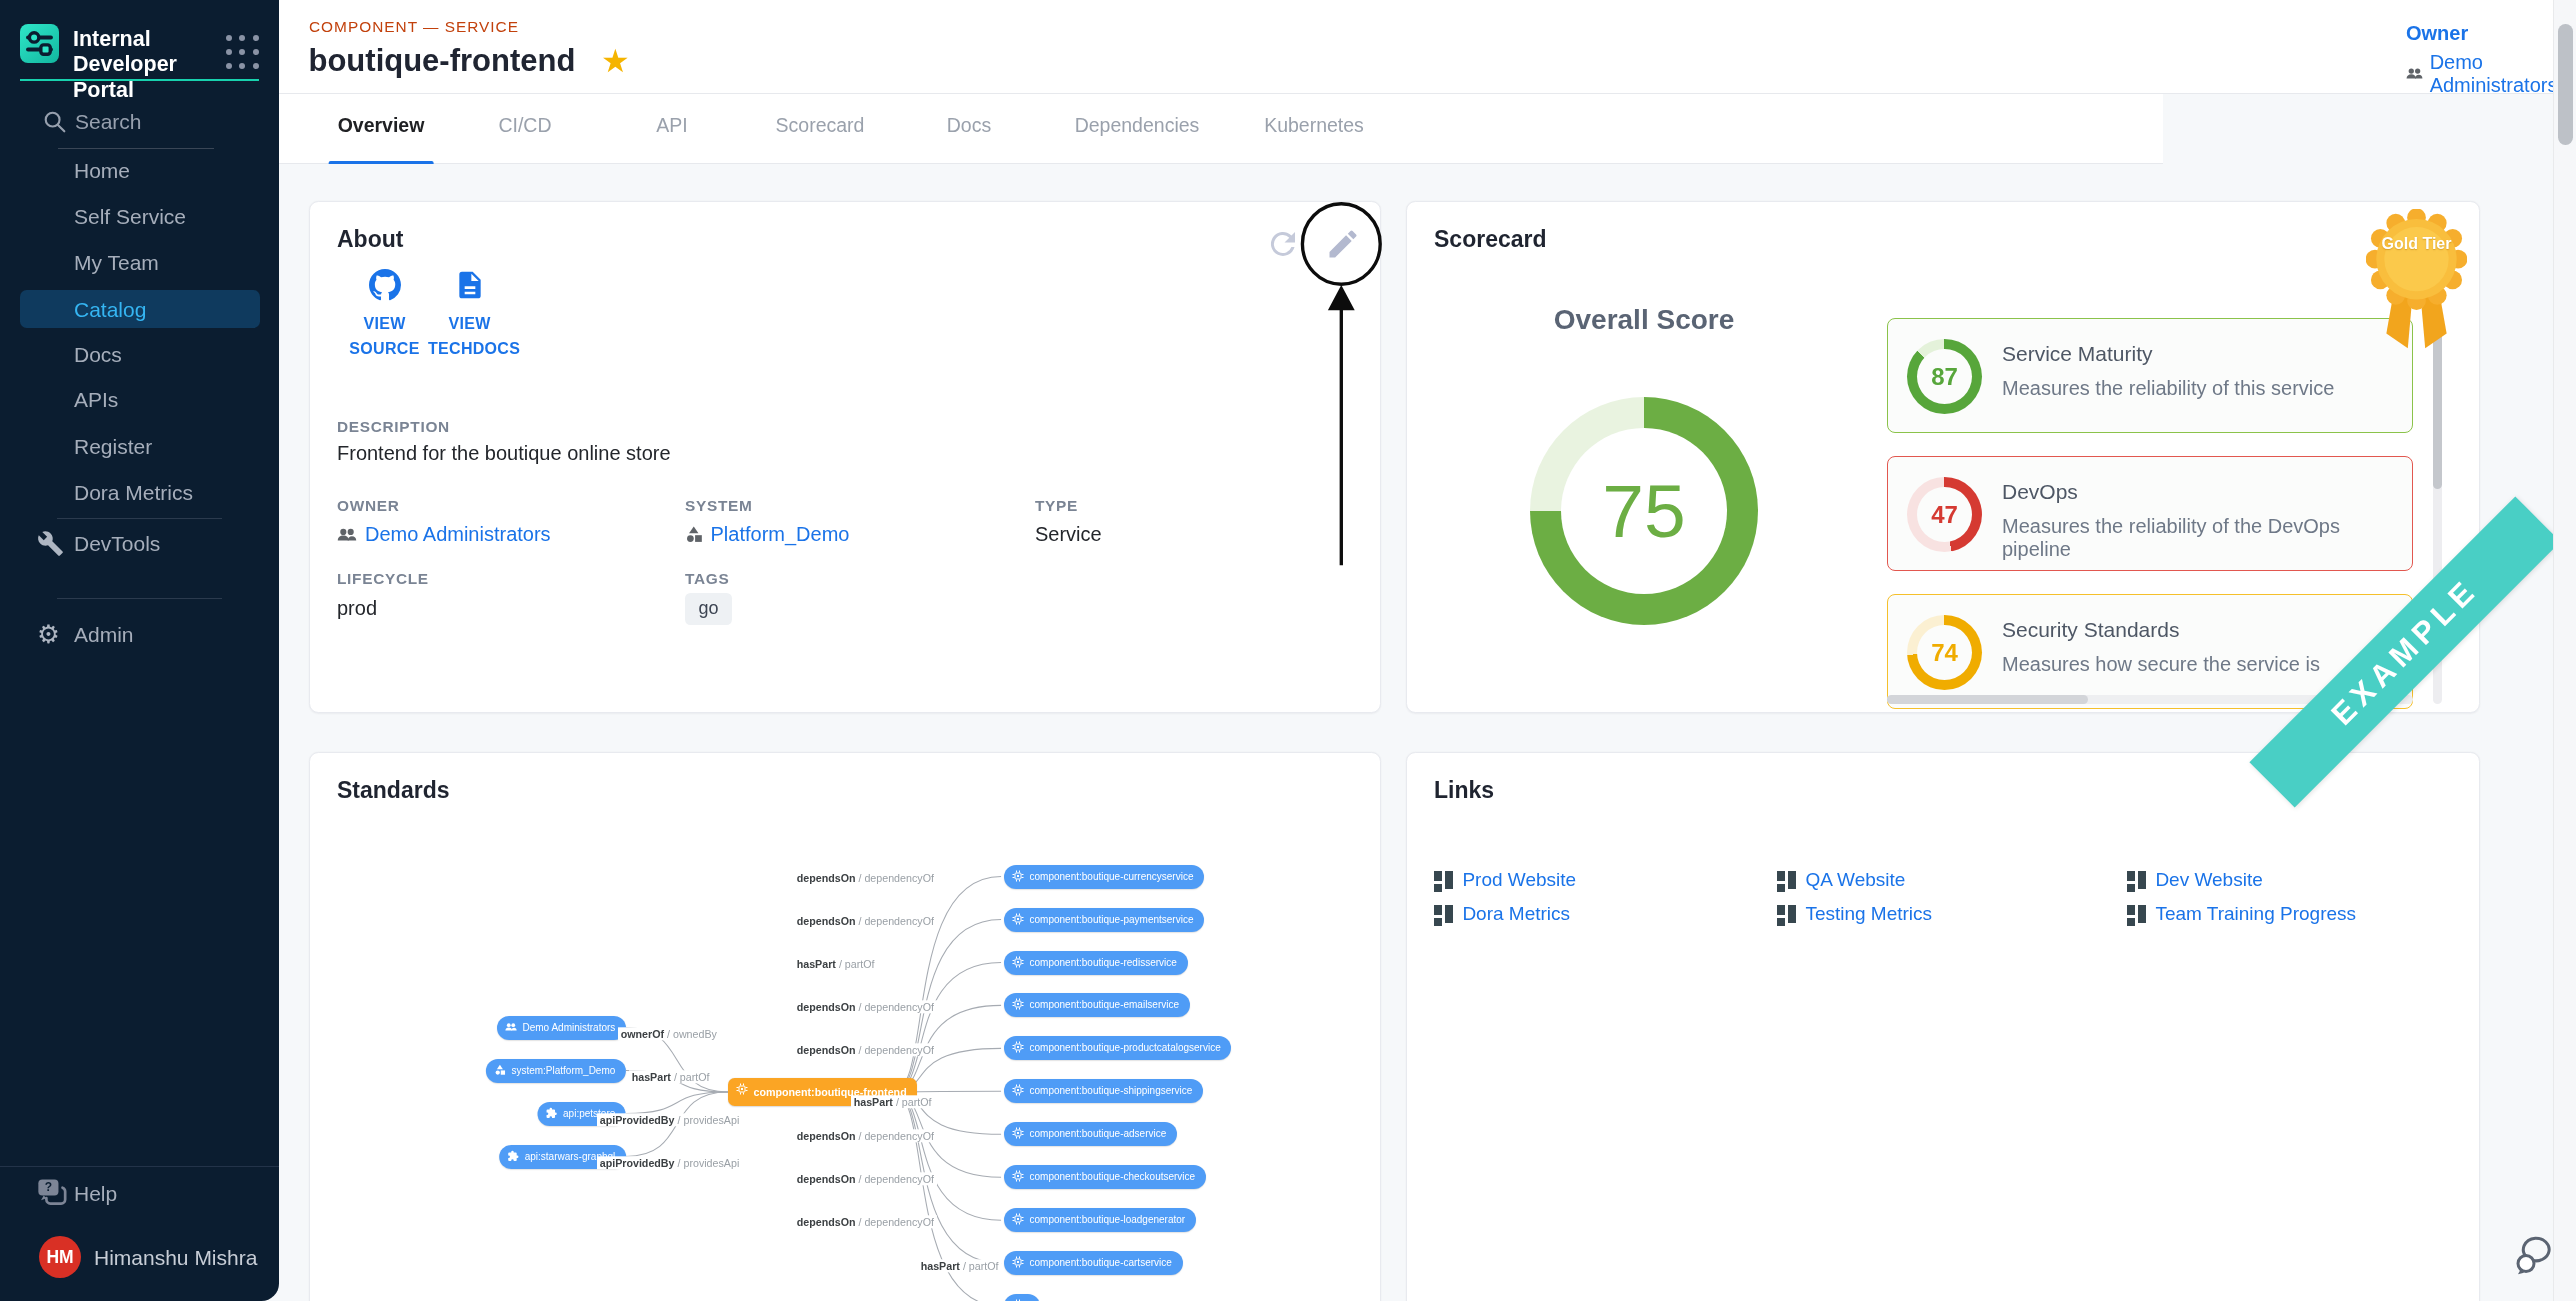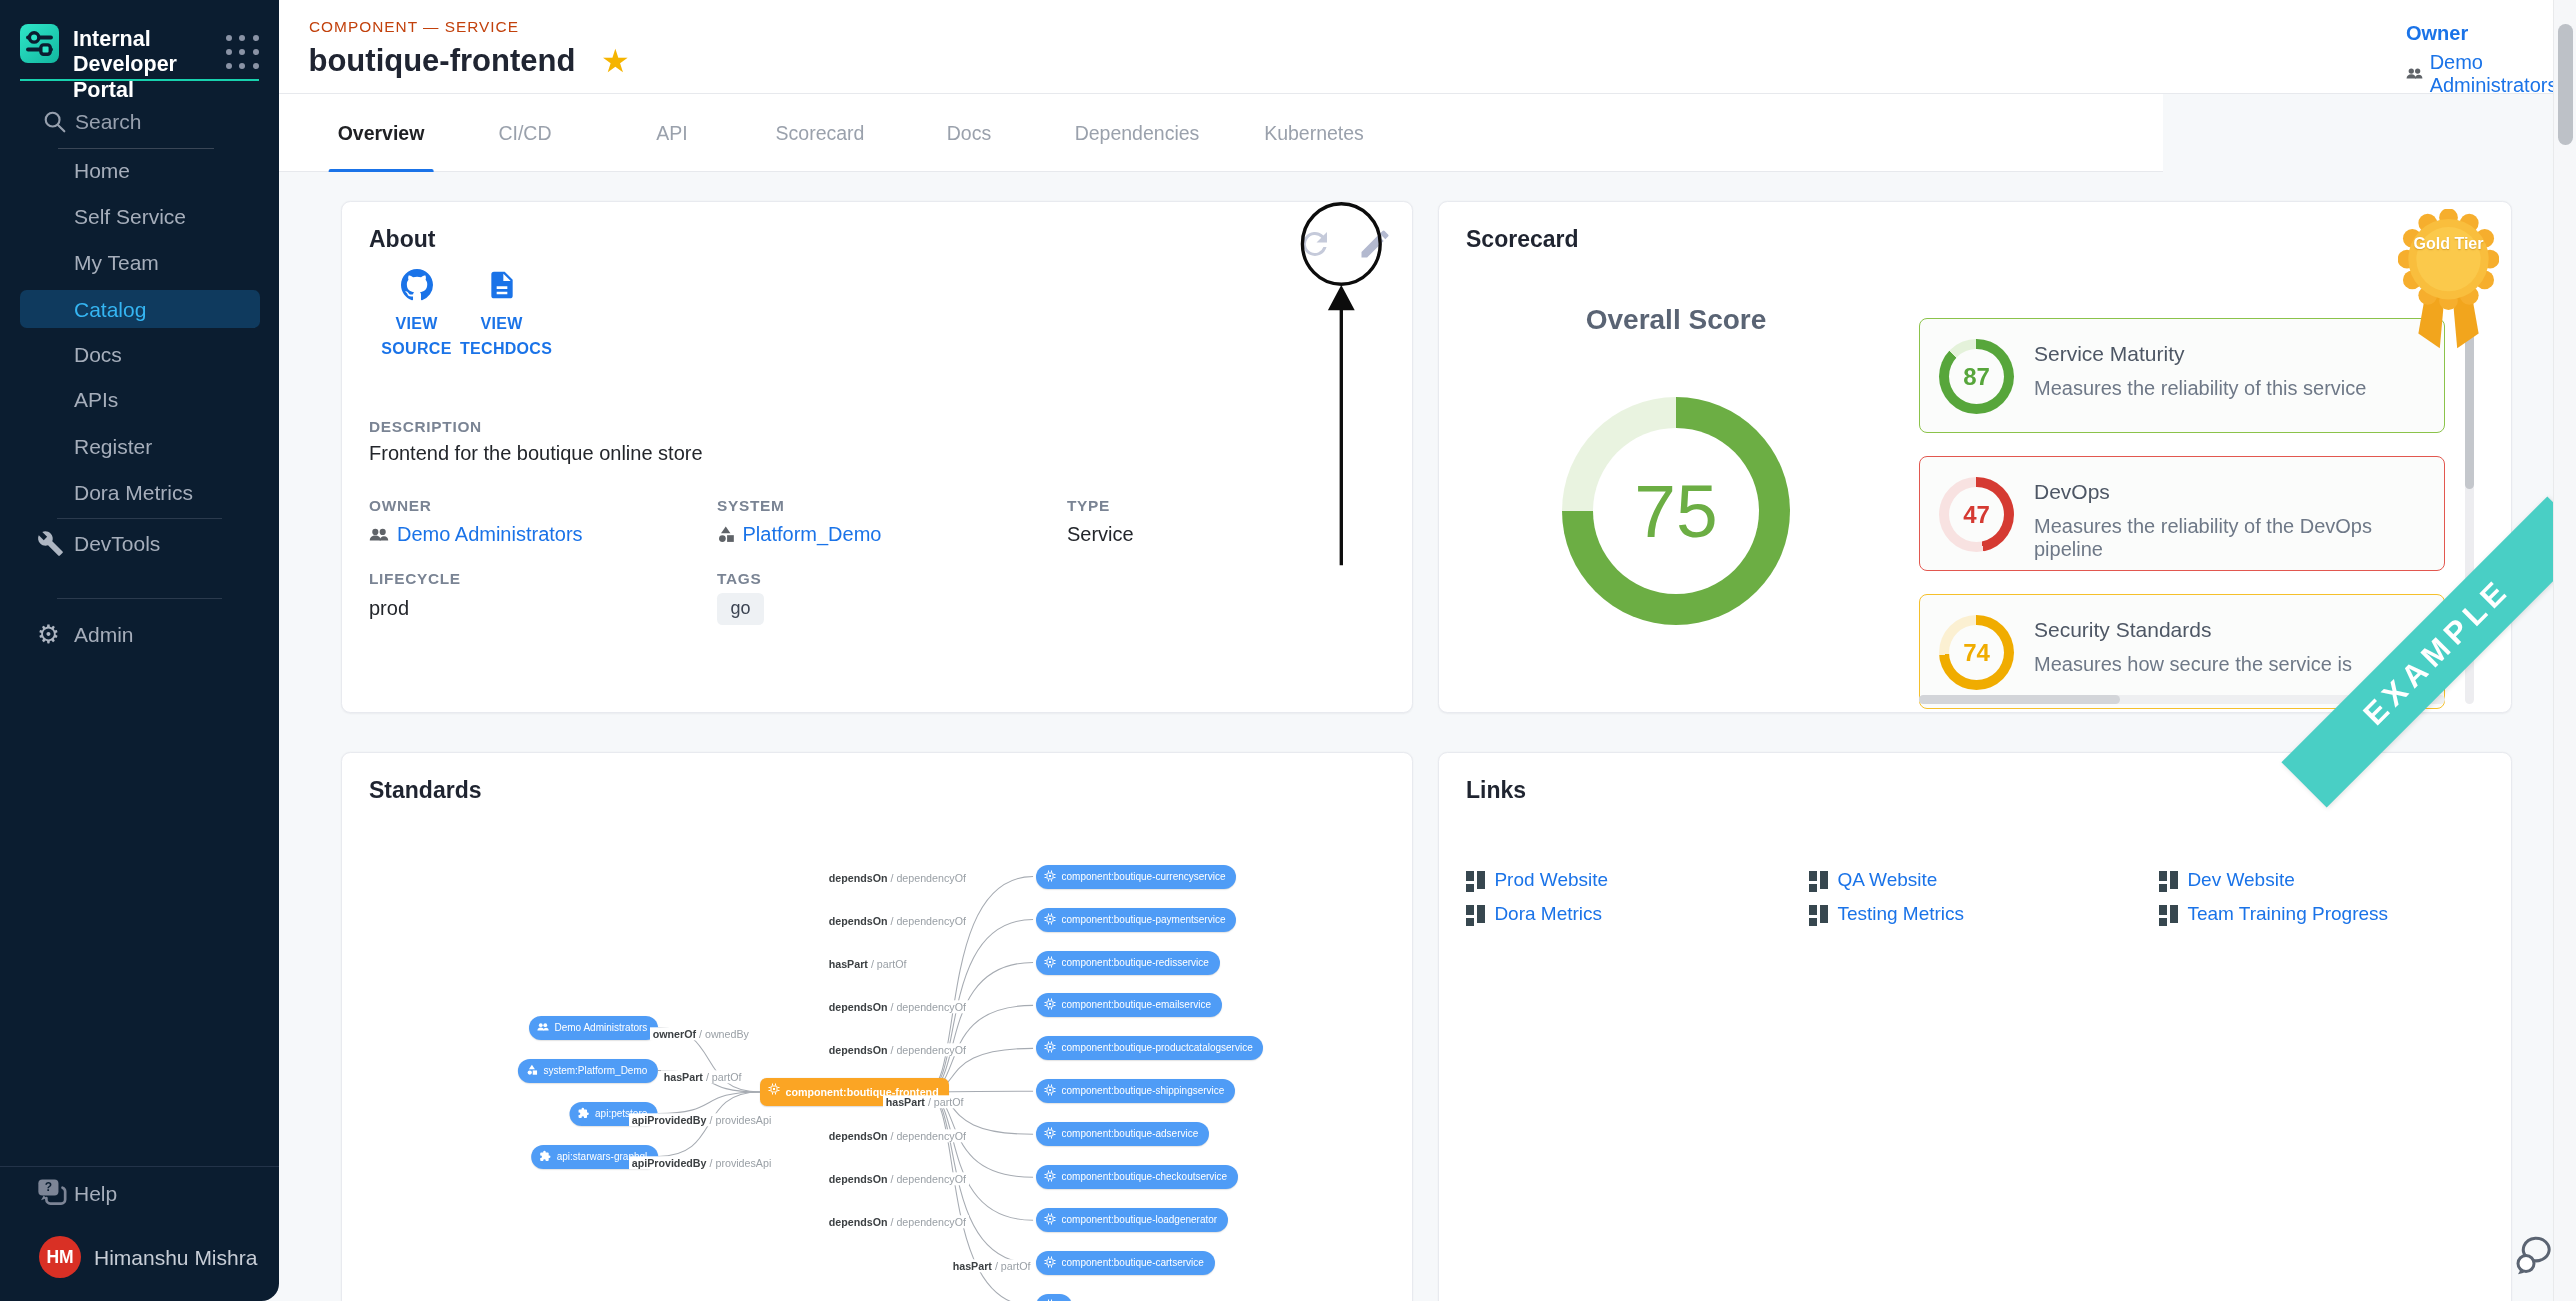--- a/index.html
+++ b/index.html
@@ -42,31 +42,31 @@
   .header { position:absolute; left:279px; top:0; width:2297px; height:94px; background:#fff;
             border-bottom:0.7px solid #e7e9ed; z-index:10; }
   .breadcrumb { position:absolute; left:30px; top:17.5px; font-size:15.4px; letter-spacing:1px; color:#c2410c; }
   .entity-title { position:absolute; left:29.5px; top:43px; font-size:31px; font-weight:700; color:#20253    2; color:#202532; }
   .title-star { position:absolute; left:322px; top:42px; font-size:32px; color:#f5b400; cursor:pointer; }
   .hgroup { position:absolute; top:21.5px; }
   .hgroup .hlabel { font-size:20px; font-weight:700; color:#1a73e8; }
   .hgroup .hvalue { margin-top:6.7px; font-size:20px; color:#1a73e8; display:flex; align-items:center; gap:6.7px; cursor:pointer; }
 
   
-  .tabs { position:absolute; left:279px; top:94px; width:1884px; height:78px; background:#fff;
+  .tabs { position:absolute; left:279px; top:86px; width:1884px; height:78px; background:#fff;
           border-bottom:0.7px solid #e7e9ed; z-index:9;padding-left:32px; }
   .tab { position:absolute; top:0; height:78px; line-height:78px; transform:translateX(-50%);
          font-size:19.5px; color:#9aa1ac; cursor:pointer; white-space:nowrap; }
   .tab.active { color:#202124; font-weight:700; }
   .tab.active::after { content:""; position:absolute; left:-9.4px; right:-9.4px; bottom:0; height:3.4px;
                        background:#1a73e8; border-radius:2px 2px 0 0; }
 
   
   .card { position:absolute; background:#fff; border:0.7px solid #e8eaef; border-radius:9.4px;
-          box-shadow:0 0.7px 2px rgba(16,24,40,.05);margin-left:32px; }
+          box-shadow:0 0.7px 2px rgba(16,24,40,.05); }
   .card-title { position:absolute; left:27px; top:24px; font-size:23px; font-weight:700; color:#1f2430; }
 
   #card-about     { left:309px;  top:201px;  width:1072px; height:512px; }
   #card-scorecard { left:1406px; top:201px;  width:1074px; height:512px; }
   #card-relations { left:309px;  top:752px; width:1072px; height:631px; overflow:hidden; }
   #card-links     { left:1406px; top:752px; width:1074px; height:631px; }
 
   
   .about-action { position:absolute; top:67px; width:101px; text-align:center; cursor:pointer; }
   .about-action .al { margin:9.4px auto 0; width:83px; font-size:16px; font-weight:700; color:#1a73e8;

